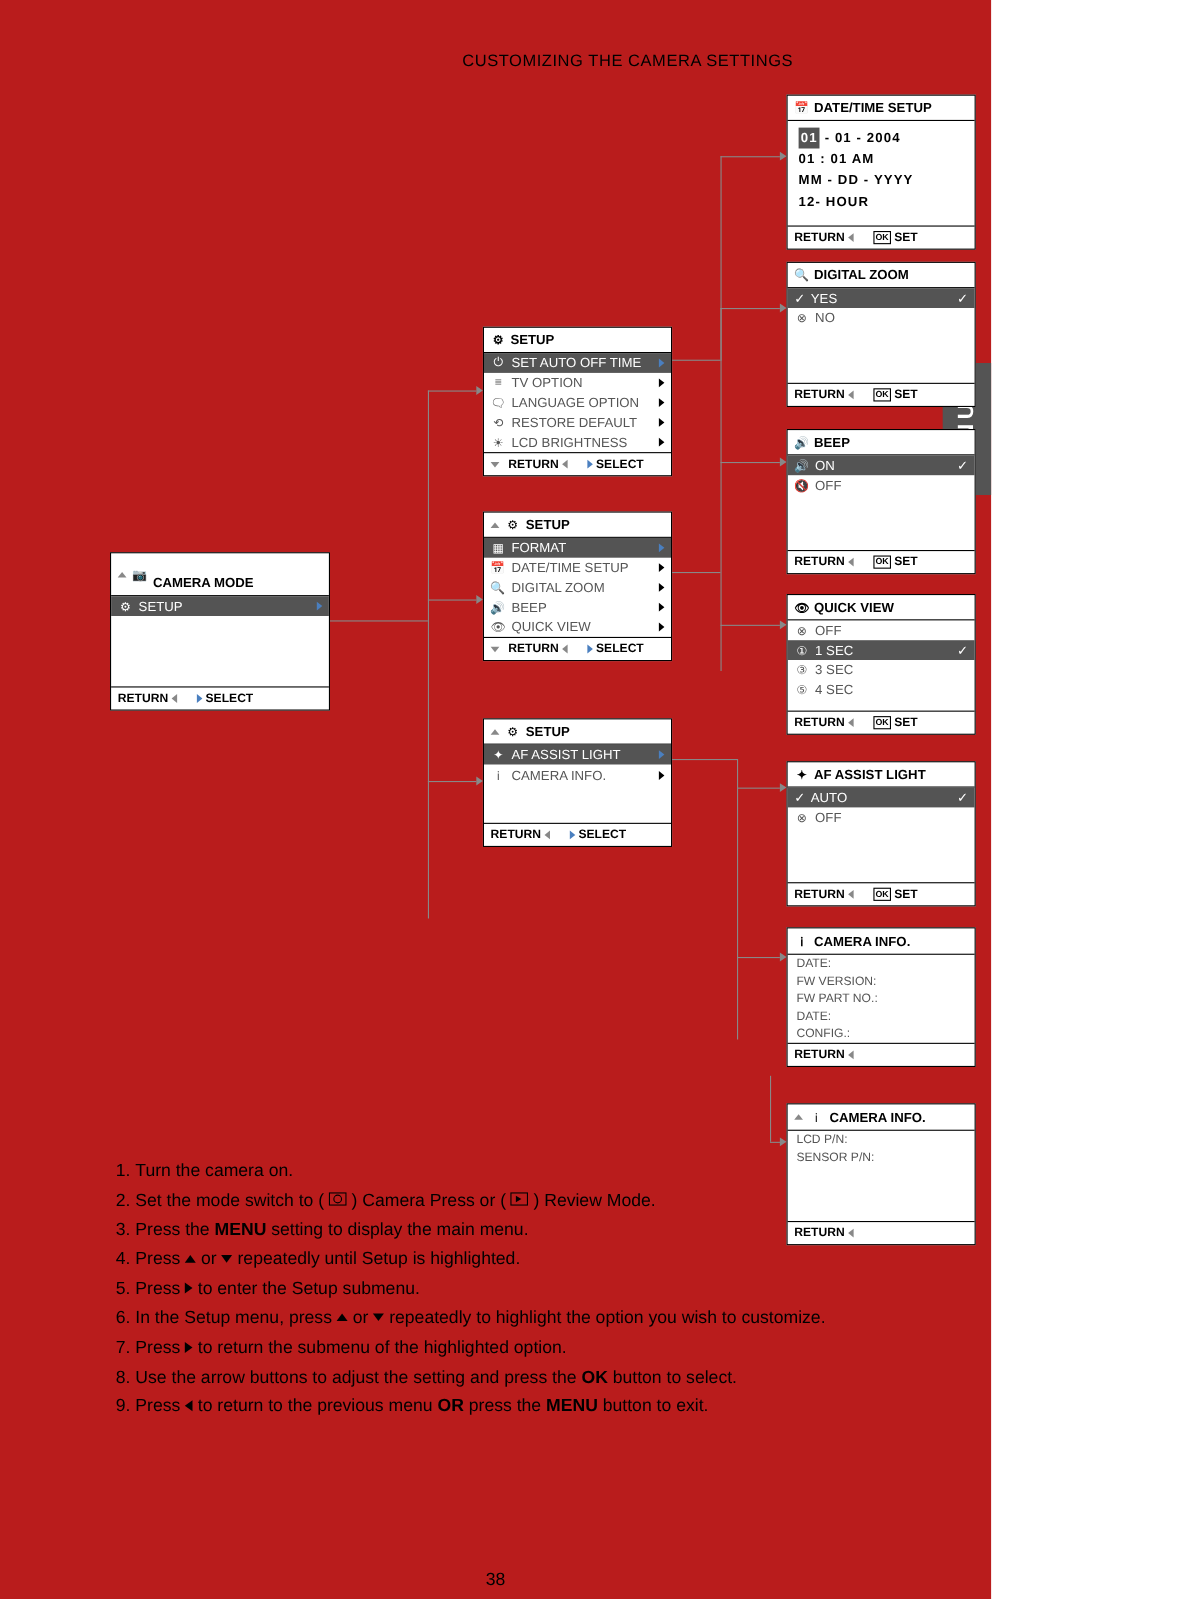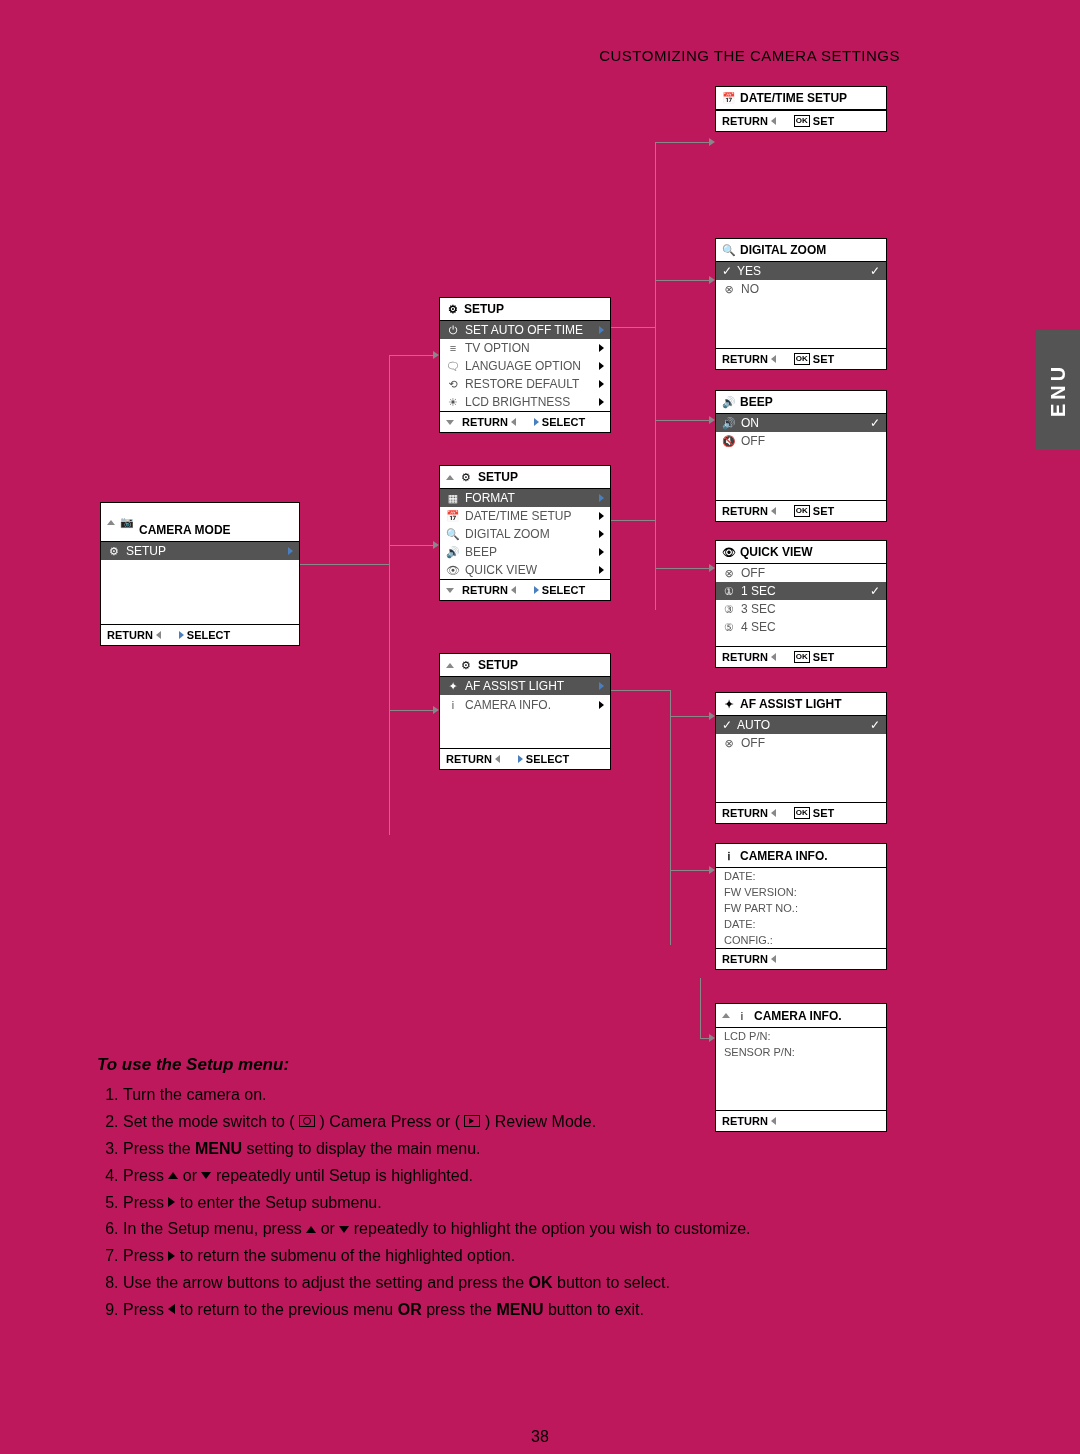--- a/index.html
+++ b/index.html
@@ -1,17 +1,17 @@
 <!DOCTYPE html>
 <html><head>
 <meta charset="utf-8">
 <style>
   * { box-sizing: border-box; margin: 0; padding: 0; }
   body { font-family: Arial, Helvetica, sans-serif; background: #fff; color: #000; }
-  .page { width: 1080px; height: 1454px; position: relative; background: #be185d; }
+  .page { width: 901px; height: 1454px; position: relative; background: #b91c1c; }
   .header-title { position: absolute; top: 47px; right: 180px; font-size: 15px; letter-spacing: 0.5px; }
   .side-tab { position: absolute; right: 0; top: 330px; width: 44px; height: 120px; background: #545454; color: #fff; display: flex; align-items: center; justify-content: center; font-weight: bold; font-size: 20px; letter-spacing: 4px; writing-mode: vertical-rl; transform: rotate(180deg); }
   .page-number { position: absolute; bottom: 8px; left: 50%; transform: translateX(-50%); font-size: 16px; }
   
   
   .menu-box { position: absolute; border: 1px solid #000; background: #fff; font-size: 12px; }
   .menu-title { display: flex; align-items: center; gap: 4px; padding: 4px 6px; font-weight: bold; font-size: 12px; border-bottom: 1px solid #000; }
   .menu-row { display: flex; align-items: center; justify-content: space-between; padding: 2px 6px; font-size: 12px; color: #555; }
   .menu-row .left { display: flex; align-items: center; gap: 5px; }
   .menu-row.highlight { background: #545454; color: #fff; }
@@ -270,20 +270,26 @@
           <span>SELECT</span>
         </span>
     </div>
   </div>
 
   <div class="menu-box" style="left:715px; top:86px; width:172px;">
     <div class="menu-title">
         <span class="ico">📅</span>
         <span>DATE/TIME SETUP</span>
       </div>
+    <div class="date-block">
+      <div><span class="hl">01</span><span> -  01  -  2004</span></div>
+      <div>01 : 01 AM</div>
+      <div>MM - DD - YYYY</div>
+      <div>12- HOUR</div>
+    </div>
     <div class="menu-footer">
       <span class="footer-left">
           <span>RETURN</span>
           <span class="tri-l small"></span>
         </span>
       <span class="footer-right">
           <span class="ok-box">OK</span>
           <span>SET</span>
         </span>
     </div>
@@ -455,21 +461,20 @@
     <div style="height:50px;"></div>
     <div class="menu-footer">
       <span class="footer-left">
           <span>RETURN</span>
           <span class="tri-l small"></span>
         </span>
     </div>
   </div>
 
   <div class="instructions">
-    <h3>To use  the Setup menu:</h3>
     <ol>
       <li>Turn the camera on.</li>
       <li><span>Set the mode switch to (</span> <span class="cam-ico"></span> <span>) Camera Press or (</span> <span class="play-ico"></span> <span>) Review Mode.</span></li>
       <li><span>Press the </span><b>MENU</b><span> setting to display the main menu.</span></li>
       <li><span>Press </span><span class="inline-ico tri-u black"></span><span> or </span><span class="inline-ico tri-d black"></span><span> repeatedly until Setup is highlighted.</span></li>
       <li><span>Press </span><span class="inline-ico tri-r black"></span><span> to enter the Setup submenu.</span></li>
       <li><span>In the Setup menu, press </span><span class="inline-ico tri-u black"></span><span> or </span><span class="inline-ico tri-d black"></span><span> repeatedly to highlight the option you wish to customize.</span></li>
       <li><span>Press </span><span class="inline-ico tri-r black"></span><span> to return the submenu of the highlighted option.</span></li>
       <li><span>Use the arrow buttons to adjust the setting and press the </span><b>OK</b><span> button to select.</span></li>
       <li><span>Press </span><span class="inline-ico tri-l black"></span><span> to return to the previous menu </span><b>OR</b><span> press the </span><b>MENU</b><span> button to exit.</span></li>

